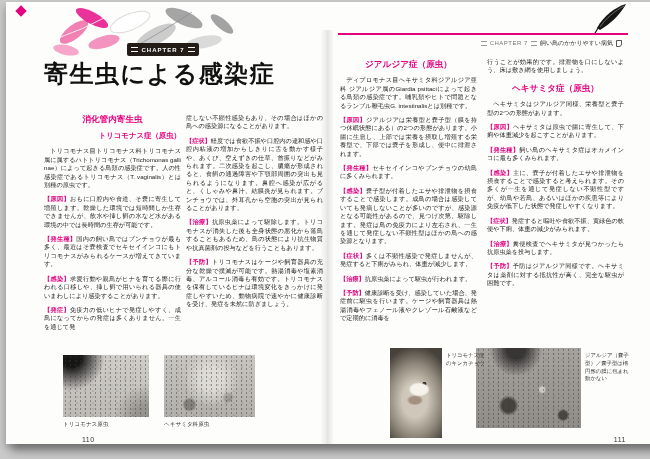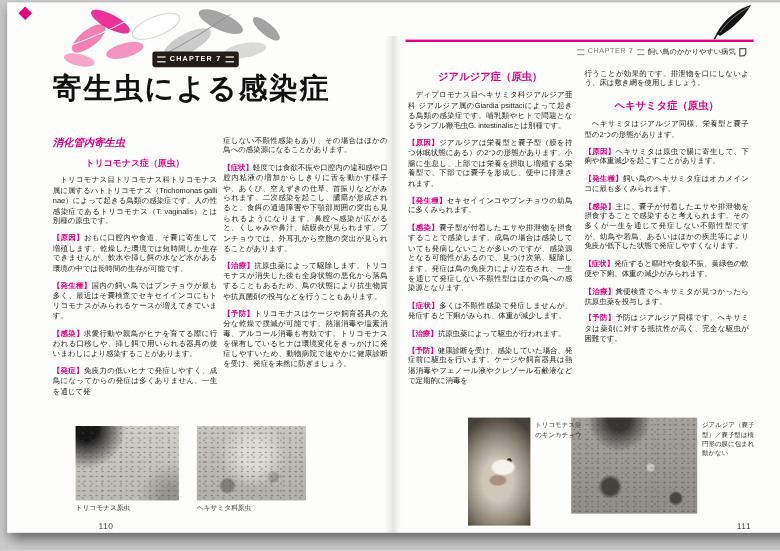--- a/index.html
+++ b/index.html
@@ -62,25 +62,25 @@
 
   
   .col{
     font-size:6.2px;line-height:8.4px;color:#1c1c1c;
     text-align:justify;word-break:break-all;
   }
   .col p{margin:0 0 6px 0;}
   .col p.indent{text-indent:1em;}
   .lbl{color:#e4007f;font-weight:bold;}
   .h-group{
-    text-align:left;color:#e4007f;font-weight:bold;
-    font-size:8.6px;line-height:11px;margin:0 0 4px 0;text-indent:0;font-style:italic;
+    text-align:center;color:#e4007f;font-weight:bold;
+    font-size:8.6px;line-height:11px;margin:0 0 4px 0;text-indent:0;
   }
   .h-sub{
-    text-align:center;color:#e4007f;font-weight:bold;
+    text-align:right;color:#e4007f;font-weight:bold;
     font-size:7.4px;margin:7px 0 7px 0;text-indent:0;
   }
   .h-disease{
     text-align:center;color:#e4007f;font-weight:bold;
     font-size:8.6px;margin:2px 0 8px 0;text-indent:0;
   }
   .h-disease.mid{margin-top:9px;}
   .l-col1{left:38px;top:112px;width:137px;}
   .l-col2{left:180px;top:112px;width:137px;}
   .r-col1{left:334px;top:56px;width:137px;}

